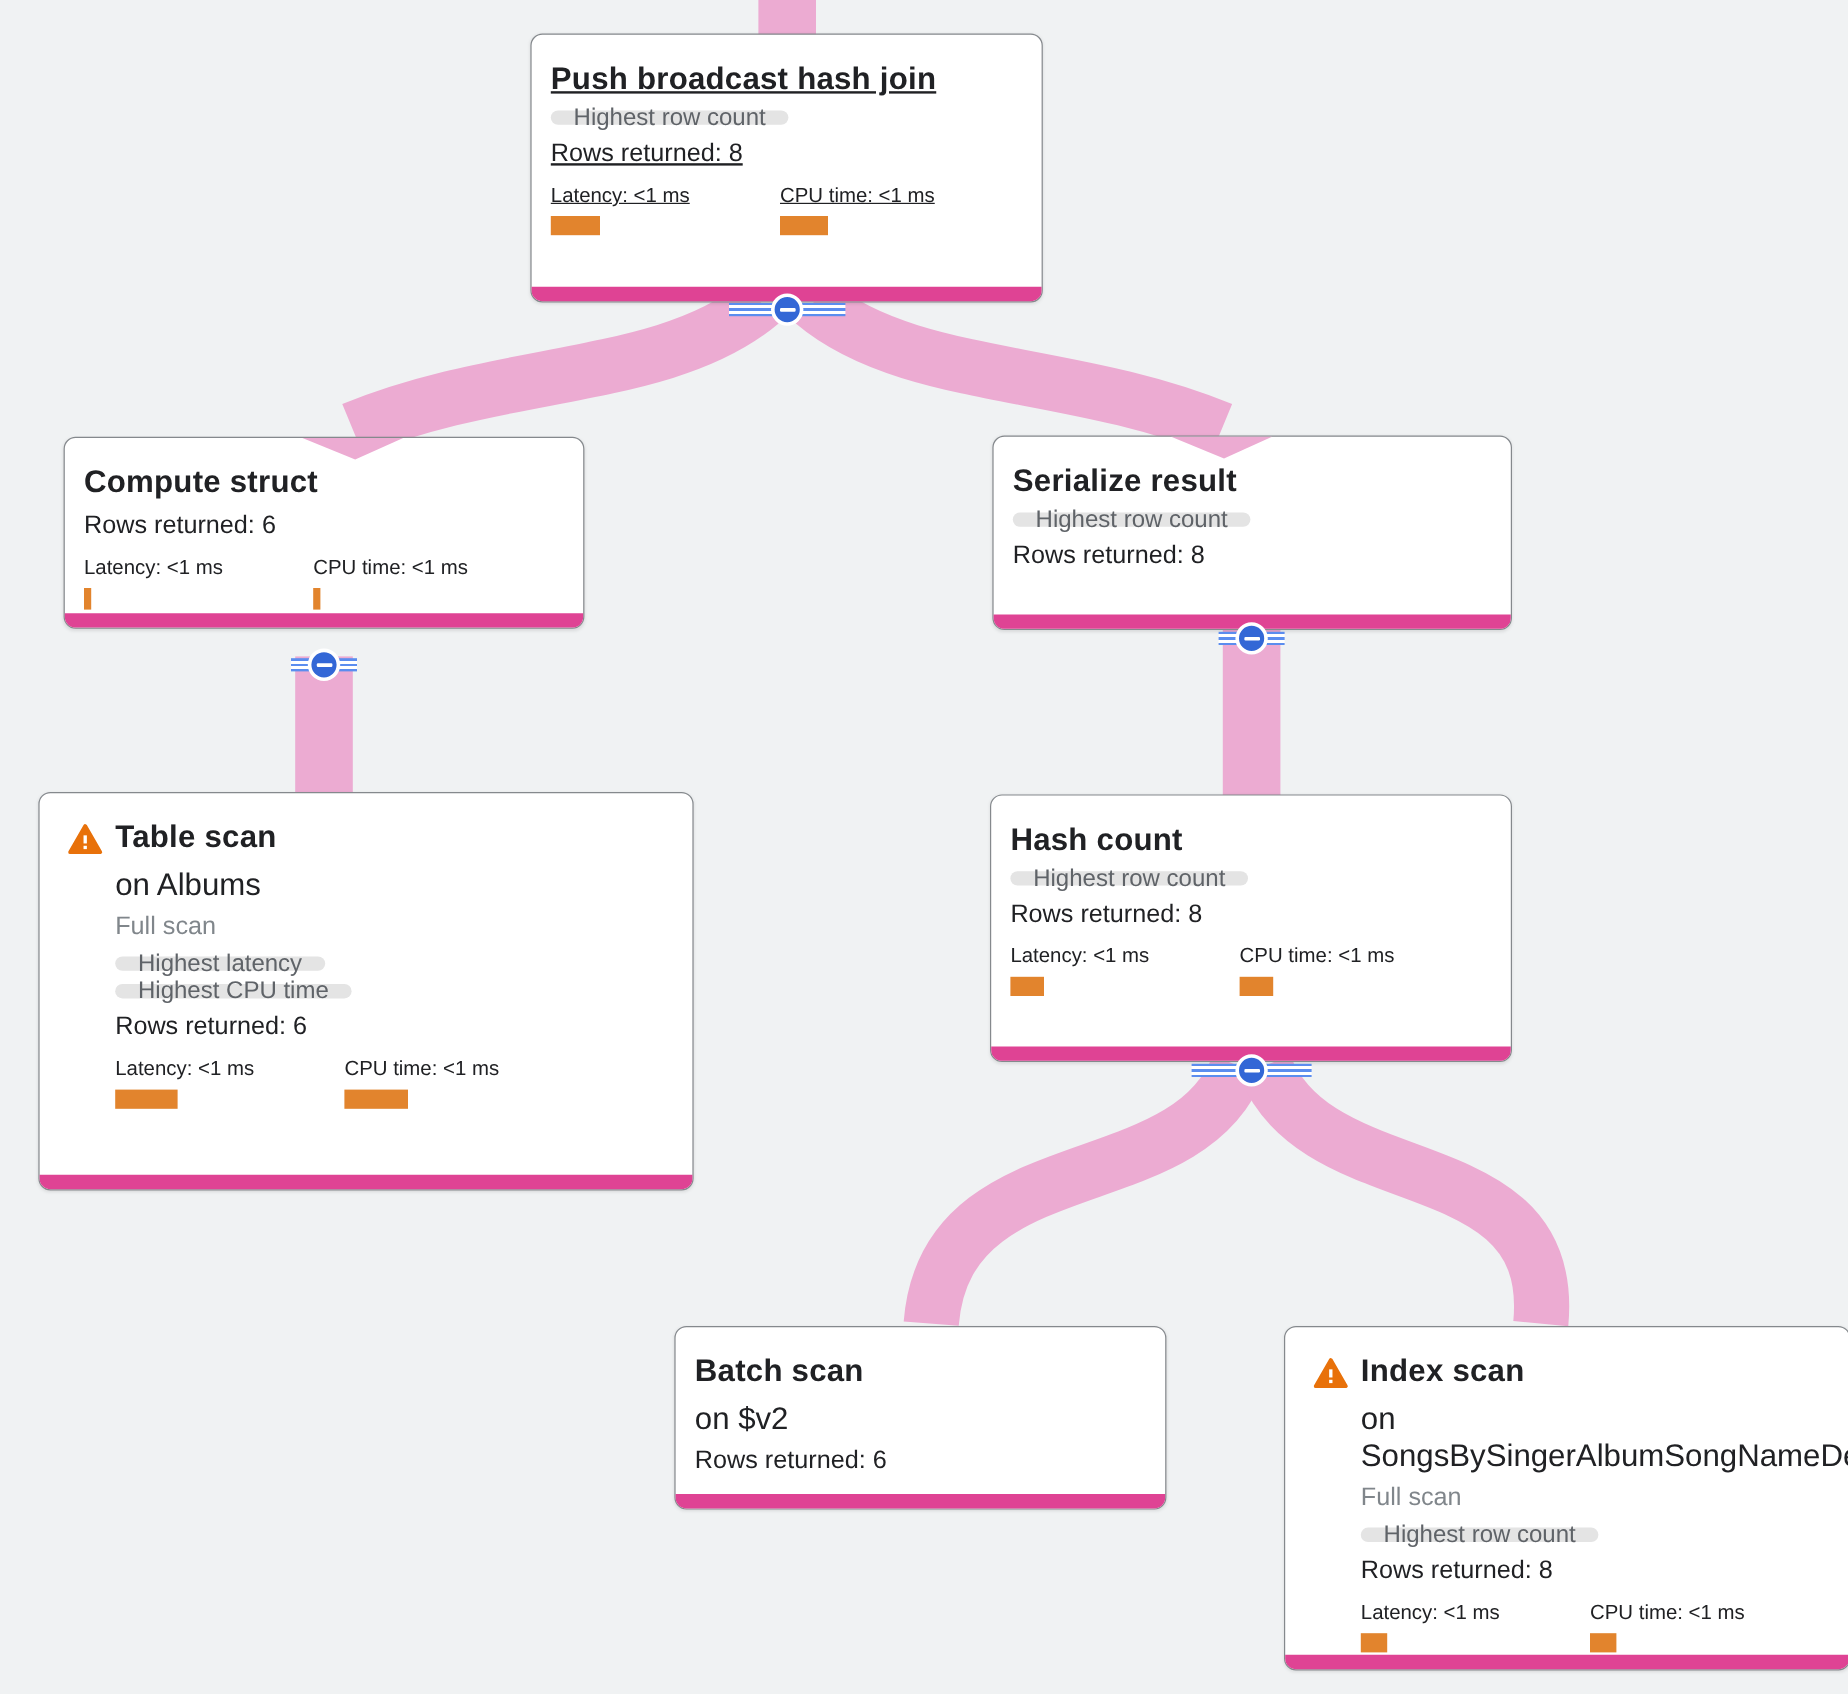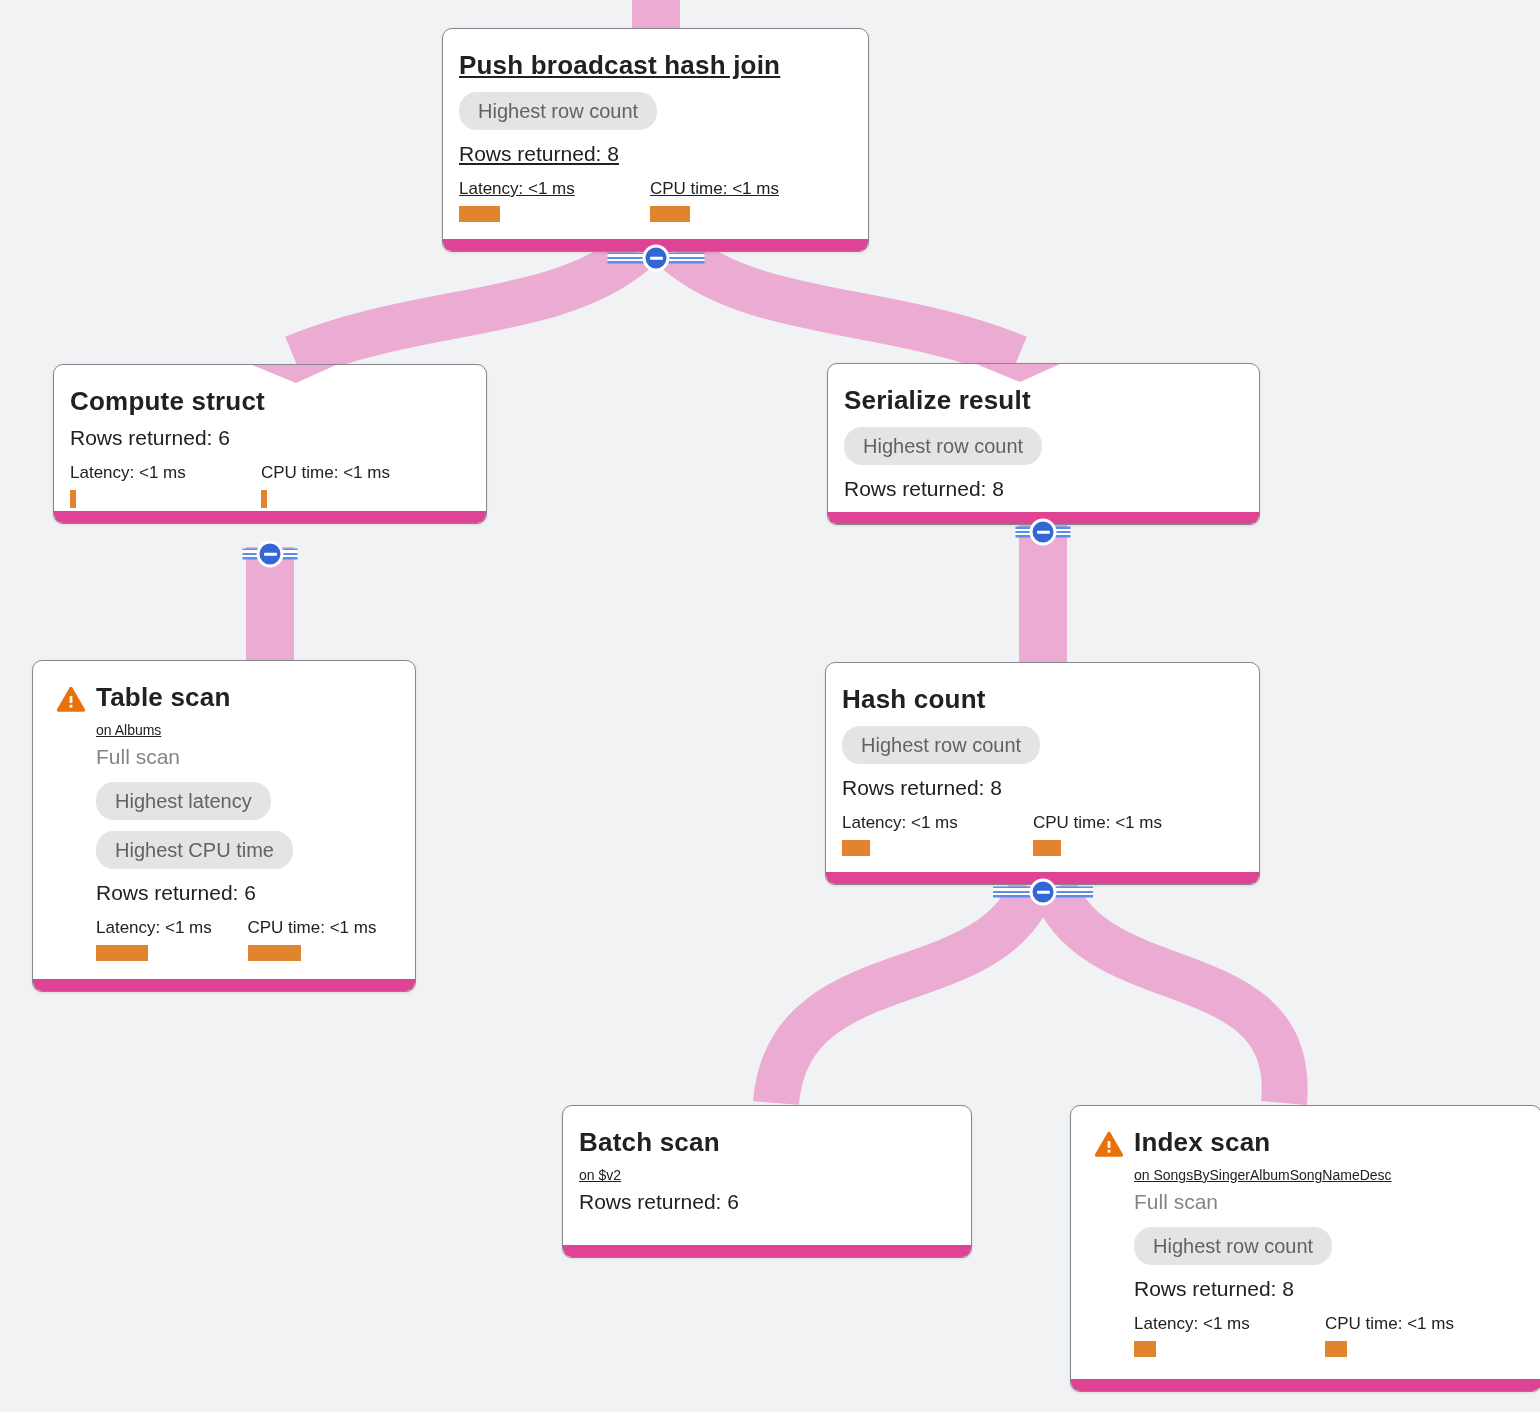--- a/index.html
+++ b/index.html
@@ -19,24 +19,24 @@
   .es{fill:none;stroke:var(--edge-pink);stroke-width:46;}
   
   .node{position:absolute;z-index:2;background:#fff;border:1px solid var(--border);
         border-radius:10px;box-shadow:0 1px 3px rgba(0,0,0,.10);padding:21px 16px 0 16px;
         color:var(--text);}
   .node .accent{position:absolute;left:0;right:0;bottom:0;height:12px;
         background:var(--node-bar-pink);border-radius:0 0 9px 9px;}
   .node.has-icon{padding-left:63px;}
   .warn-icon{position:absolute;left:22px;top:24px;width:32px;height:29px;}
   .title{font-size:26px;font-weight:600;letter-spacing:.2px;margin-bottom:9px;}
-  .on-line{font-size:14px;margin-bottom:7px;text-decoration:underline;}
+  .on-line{font-size:26px;margin-bottom:7px;}
   .scan-type{font-size:21px;color:var(--muted-text);margin-bottom:11px;}
   .badge{display:inline-block;font-size:20px;color:var(--badge-text);background:var(--badge-bg);
-         border-radius:18px;padding:19px 19px;margin-bottom:9px;margin-top:2px;}
+         border-radius:18px;padding:6px 19px;margin-bottom:9px;margin-top:2px;}
   .badge-wrap{line-height:0;}
   .rows{font-size:21px;margin-top:3px;margin-bottom:13px;}
   .metrics{display:flex;}
   .metric{width:191px;}
   .mlabel{font-size:17px;}
   .mbar{height:16px;margin-top:7px;background:var(--orange);}
   .metric.cpu .mbar{}
   
   .collapse{position:absolute;z-index:4;transform:translate(-50%,-50%);}
   .stripes{position:absolute;left:50%;top:50%;transform:translate(-50%,-50%);height:11px;
@@ -95,21 +95,21 @@
     <div class="accent"></div>
   </div>
 
   <div class="node" style="left:827px;top:363px;width:433px;height:162px;">
     <div class="title">Serialize result</div>
     <div class="badge-wrap"><span class="badge">Highest row count</span></div>
     <div class="rows">Rows returned: 8</div>
     <div class="accent"></div>
   </div>
 
-  <div class="node has-icon" style="left:32px;top:660px;width:384px;height:332px;">
+  <div class="node has-icon" style="left:32px;top:660px;width:546px;height:332px;">
     <svg class="warn-icon" viewBox="0 0 24 24">
       <path d="M12 2.8 L22.4 20.8 H1.6 Z" fill="var(--warning-orange)" stroke="var(--warning-orange)" stroke-width="2.6" stroke-linejoin="round"></path>
       <rect x="10.85" y="9.2" width="2.3" height="5.6" fill="#ffffff"></rect>
       <rect x="10.85" y="16.4" width="2.3" height="2.3" fill="#ffffff"></rect>
     </svg>
     <div class="title">Table scan</div>
     <div class="on-line">on Albums</div>
     <div class="scan-type">Full scan</div>
     <div class="badge-wrap"><span class="badge">Highest latency</span></div>
     <div class="badge-wrap"><span class="badge">Highest CPU time</span></div>

